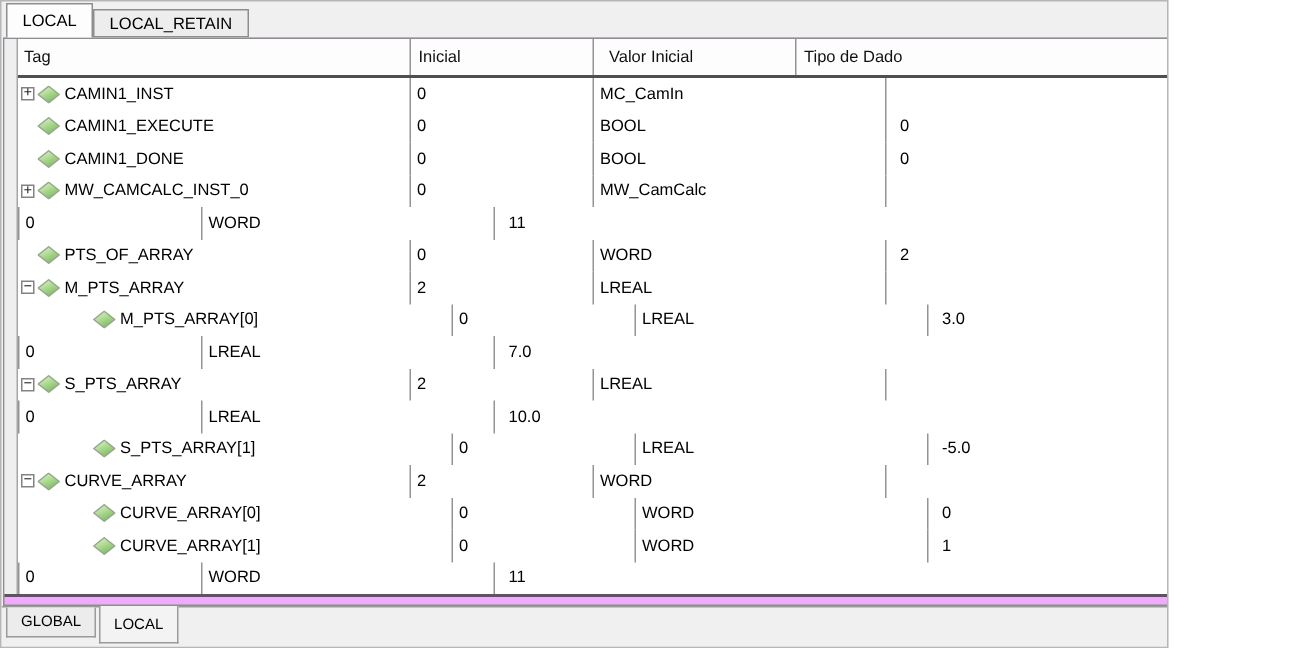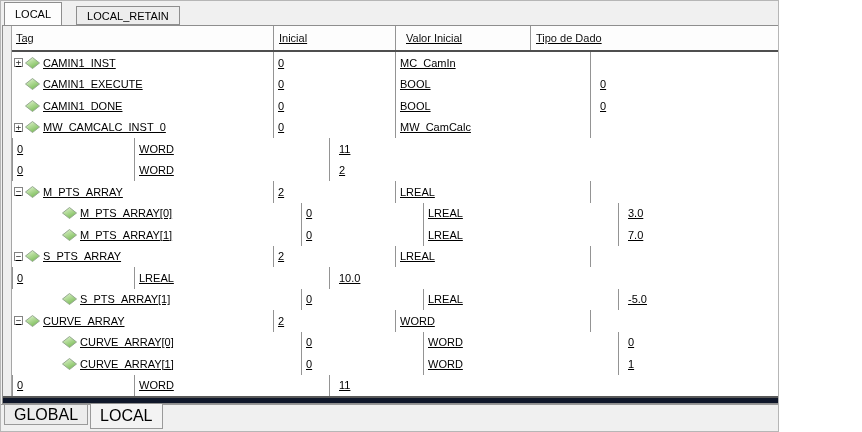--- a/index.html
+++ b/index.html
@@ -9,25 +9,25 @@
   .window { position:relative; width:779px; height:432px; background:#f0f0f0;
             border:1px solid #b6b6b6; overflow:hidden; }
 
   
   .tabstrip-top { position:absolute; top:2px; left:3px; height:22px;
                   display:flex; align-items:flex-end; z-index:3; }
   .tab-top { font-size:11px; color:#000; padding:0 10px; display:flex;
              align-items:center; border:1px solid #8e8e8e; cursor:default;
              white-space:nowrap; }
   .tab-top.active   { height:23px; background:#fdfdfd; border-bottom:none; position:relative; z-index:2; }
-  .tab-top.inactive { height:19px; background:#ededed; margin-left:14px; }
+  .tab-top.inactive { height:19px; background:#ededed; margin-left:0; }
 
   
   .panel { position:absolute; top:24px; left:1px; width:859px; height:379px;
-           background:#0f172a; border:1px solid #8e8e8e;text-decoration:underline; }
+           background:#f0abfc; border:1px solid #8e8e8e; }
   .tablewrap { display:flex; height:372px; border-bottom:2px solid #585858; }
   .gutter { width:9px; background:#efefef; border-right:1px solid #a6a6a6; }
   .grid { flex:1; background:#ffffff; display:flex; flex-direction:column; overflow:hidden; }
 
   .header-row { display:flex; height:26px; background:#fdfdfd;
                 border-bottom:2px solid #4f4f4f; }
   .hcell { font-size:11px; color:#101010; display:flex; align-items:center;
            padding-left:5px; white-space:nowrap; overflow:hidden; }
 
   .c-tag  { width:261px; }
@@ -53,21 +53,21 @@
                 cursor:default; }
   .expand-box.none { visibility:hidden; }
 
   .diamond { width:15px; height:12px; min-width:15px; margin-left:2px; display:block; }
   .tag-label { margin-left:3px; }
 
   
   .tabstrip-bottom { position:absolute; left:0; top:403px; width:860px; height:28px;
                      background:#f0f0f0; border-top:1px solid #9a9a9a;
                      display:flex; align-items:flex-start; padding-left:3px; }
-  .tab-bottom { font-size:16px; color:#000; padding:0 9px; display:flex;
+  .tab-bottom { font-size:10px; color:#000; padding:0 9px; display:flex;
                 align-items:center; border:1px solid #9a9a9a; cursor:default;
                 white-space:nowrap; }
   .tab-bottom.inactive { height:20px; background:#ececec; border-top:none; }
   .tab-bottom.active   { height:25px; background:#f3f3f3; border-top:none;
                          position:relative; top:-1px; margin-left:2px; z-index:2; }
 </style>
 </head>
 <body>
 
 <div class="window">
@@ -171,20 +171,34 @@
     <div class="cell c-val"></div>
     <div class="cell c-com"></div>
   </div>
             <div class="row">
     <div class="cell c-tam">0</div>
     <div class="cell c-tipo">WORD</div>
     <div class="cell c-val">11</div>
     <div class="cell c-com"></div>
   </div>
             <div class="row">
+    <div class="cell c-tag indent0">
+      <div class="expand-box none"></div>
+      <svg class="diamond" viewBox="0 0 15 12">
+        <defs>
+          <linearGradient id="dg" x1="0" y1="0" x2="0.6" y2="1">
+            <stop offset="0" stop-color="#eef8e2"></stop>
+            <stop offset="0.45" stop-color="#b6dd9c"></stop>
+            <stop offset="1" stop-color="#7cbd5a"></stop>
+          </linearGradient>
+        </defs>
+        <polygon points="7.5,0.5 14.5,6 7.5,11.5 0.5,6" fill="url(#dg)" stroke="#94a88e" stroke-width="1"></polygon>
+      </svg>
+      <span class="tag-label">PTS_OF_ARRAY</span>
+    </div>
     <div class="cell c-tam">0</div>
     <div class="cell c-tipo">WORD</div>
     <div class="cell c-val">2</div>
     <div class="cell c-com"></div>
   </div>
             <div class="row">
     <div class="cell c-tag indent0">
       <div class="expand-box">−</div>
       <svg class="diamond" viewBox="0 0 15 12">
         <defs>
@@ -217,34 +231,20 @@
         <polygon points="7.5,0.5 14.5,6 7.5,11.5 0.5,6" fill="url(#dg)" stroke="#94a88e" stroke-width="1"></polygon>
       </svg>
       <span class="tag-label">M_PTS_ARRAY[0]</span>
     </div>
     <div class="cell c-tam">0</div>
     <div class="cell c-tipo">LREAL</div>
     <div class="cell c-val">3.0</div>
     <div class="cell c-com"></div>
   </div>
             <div class="row">
-    <div class="cell c-tag indent1">
-
-      <svg class="diamond" viewBox="0 0 15 12">
-        <defs>
-          <linearGradient id="dg" x1="0" y1="0" x2="0.6" y2="1">
-            <stop offset="0" stop-color="#eef8e2"></stop>
-            <stop offset="0.45" stop-color="#b6dd9c"></stop>
-            <stop offset="1" stop-color="#7cbd5a"></stop>
-          </linearGradient>
-        </defs>
-        <polygon points="7.5,0.5 14.5,6 7.5,11.5 0.5,6" fill="url(#dg)" stroke="#94a88e" stroke-width="1"></polygon>
-      </svg>
-      <span class="tag-label">M_PTS_ARRAY[1]</span>
-    </div>
     <div class="cell c-tam">0</div>
     <div class="cell c-tipo">LREAL</div>
     <div class="cell c-val">7.0</div>
     <div class="cell c-com"></div>
   </div>
             <div class="row">
     <div class="cell c-tag indent0">
       <div class="expand-box">−</div>
       <svg class="diamond" viewBox="0 0 15 12">
         <defs>

